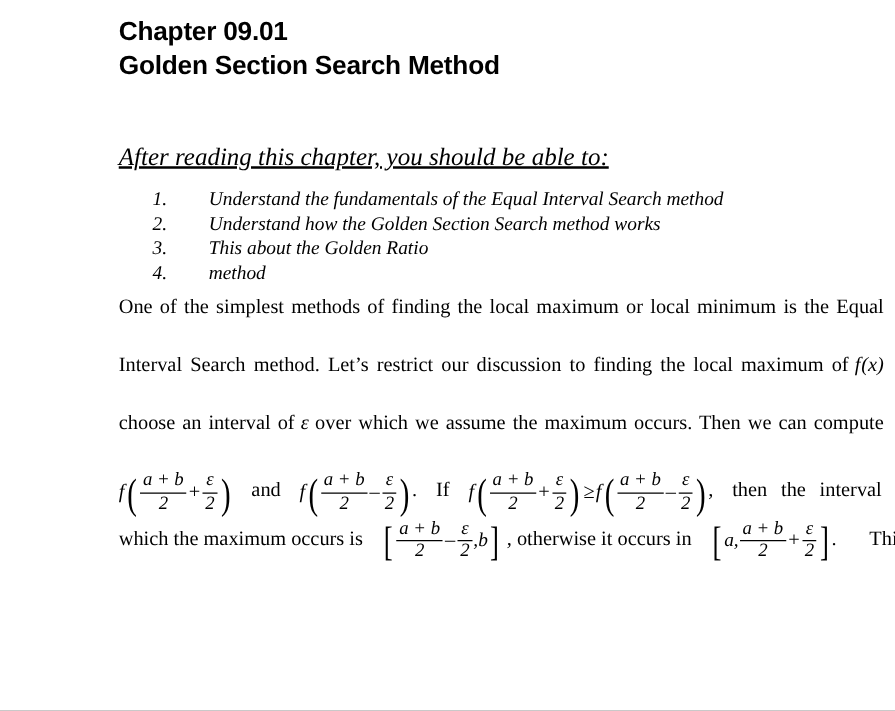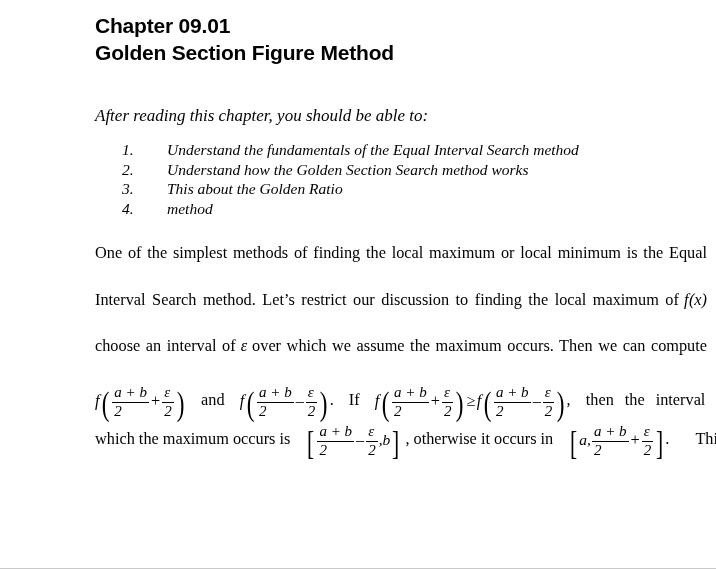--- a/index.html
+++ b/index.html
@@ -38,23 +38,24 @@
     font-weight: bold;
     font-size: 21px;
     line-height: 27px;
     letter-spacing: -0.2px;
   }
   .doc-title .line2 { display: block; }
 
   
   .objectives-intro {
     font-style: italic;
-    font-size: 17px;
+    font-size: 20px;
     line-height: 20px;
-    margin-top: 40px;
+    margin-top: 50px;
+    text-decoration: underline;
   }
 
   ol.objectives {
     margin: 14px 0 0 0;
     padding: 0;
     list-style: none;
     counter-reset: obj;
     font-style: italic;
     font-size: 15.5px;
     line-height: 19.5px;
@@ -92,21 +93,21 @@
     font-weight: bold;
     font-size: 16px;
     line-height: 20px;
     margin-top: 21px;
   }
 
   
   .body-par {
     font-size: 16.3px;
     line-height: 23.3px;
-    margin-top: 23px;
+    margin-top: 5px;
     text-align: justify;
     text-justify: inter-word;
     width: 612px;
   }
 
   
   .jline {
     display: block;
     text-align: justify;
   }
@@ -135,21 +136,21 @@
   }
   .mfn {
     font-style: italic;
     font-family: "Liberation Serif", "DejaVu Serif", serif;
     padding-right: 0.5px;
   }
 
   .frac {
     display: inline-block;
     vertical-align: middle;
-    text-align: left;
+    text-align: center;
     font-size: 15px;
     line-height: 1.05;
     margin: 0 1px;
     position: relative;
     top: -0.5px;
   }
   .frac .num {
     display: block;
     padding: 0 2px 1px 2px;
     border-bottom: 1px solid #000;
@@ -192,21 +193,21 @@
   .spw { display: inline-block; width: 11px; }
 </style>
 </head>
 <body>
 
 <div class="page">
   <div class="content">
 
     <div class="doc-title">
       <span>Chapter 09.01</span>
-      <span class="line2">Golden Section Figure Method</span>
+      <span class="line2">Golden Section Search Method</span>
     </div>
 
     <div class="objectives-intro">After reading this chapter, you should be able to:</div>
 
     <ol class="objectives">
       <li>
         <span>Understand the fundamentals of the Equal Interval Search method</span>
       </li>
       <li>
         <span>Understand how the Golden Section Search method works</span>

